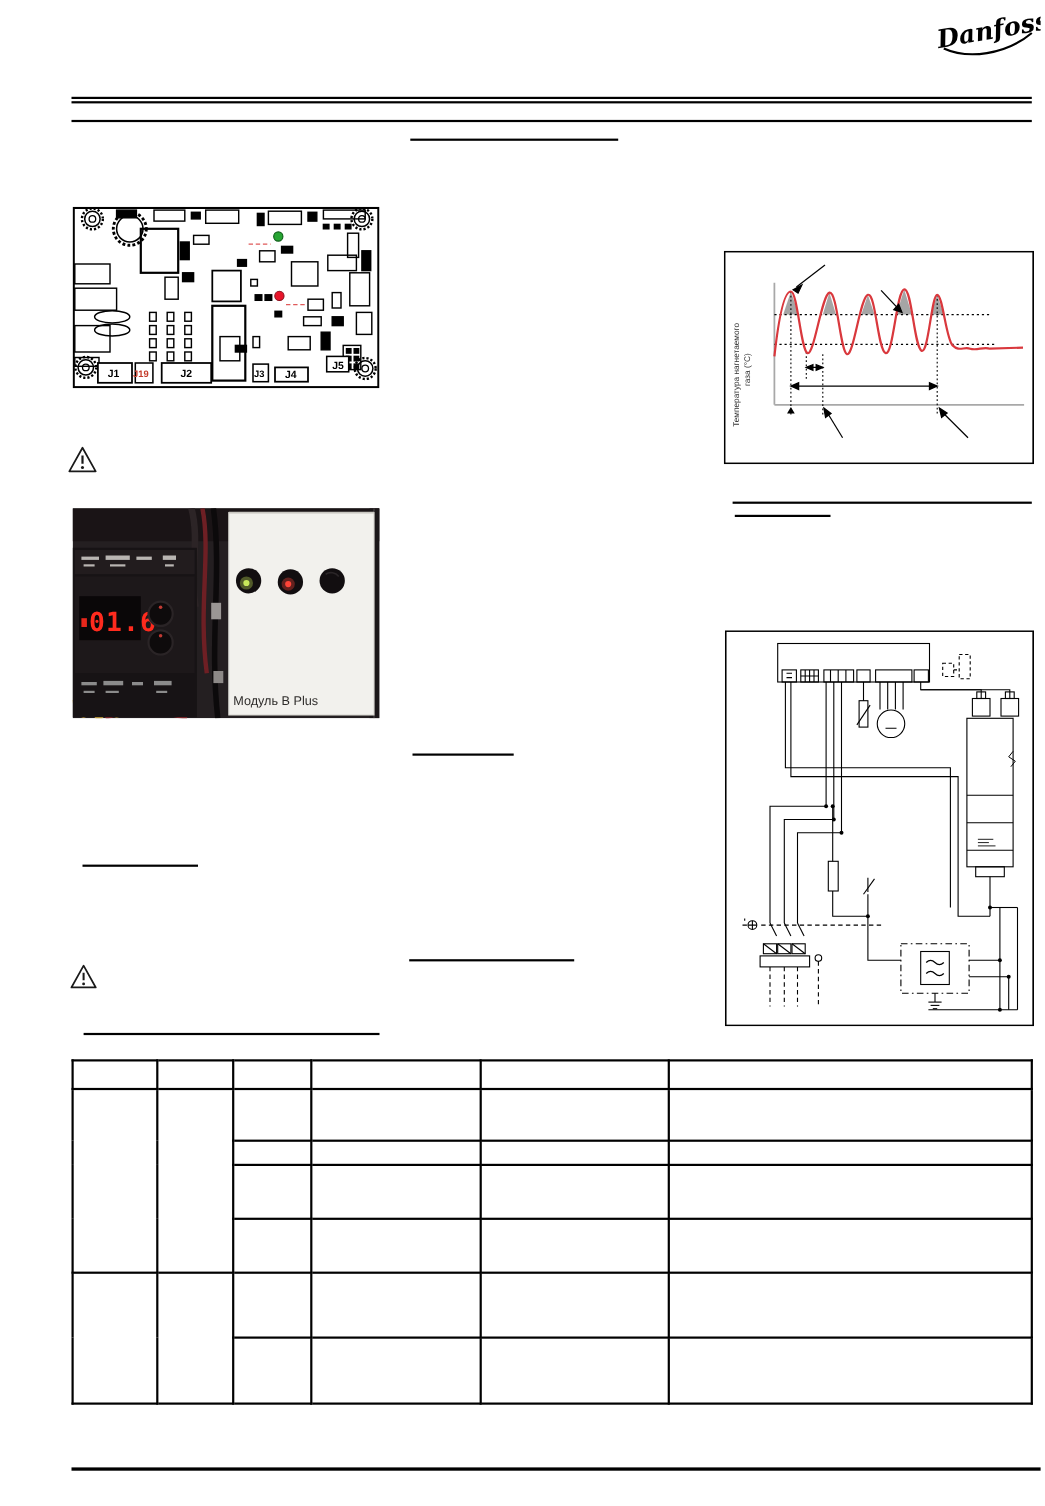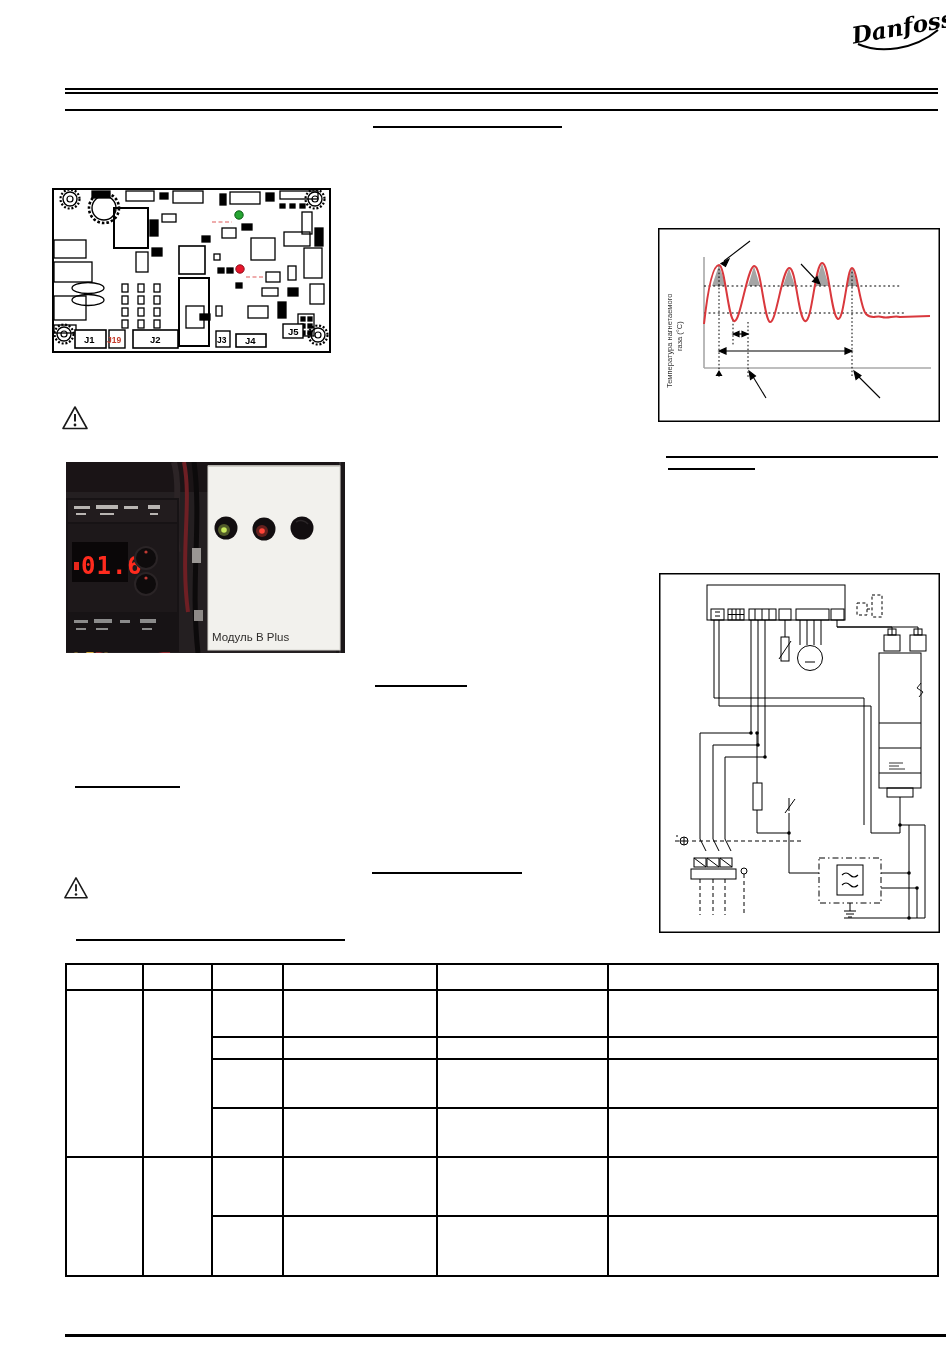--- a/index.html
+++ b/index.html
@@ -23,21 +23,21 @@
       <path d="M10 40 C 32 50 66 46 90 26" stroke="#000" stroke-width="2" fill="none"></path>
     </svg>
   </div>
 
   <div class="rule" style="left:65px;top:88px;width:873px;height:2px;"></div>
   <div class="rule" style="left:65px;top:92px;width:873px;height:2px;"></div>
   <div class="rule" style="left:65px;top:109px;width:873px;height:2px;"></div>
 
   <div class="uline" style="left:373px;top:126px;width:189px;"></div>
 
-  <div class="abs" style="left:52px;top:188px;width:279px;height:136px;">
+  <div class="abs" style="left:66px;top:188px;width:279px;height:136px;">
     <svg width="279" height="165" viewBox="0 0 279 165">
       <rect x="1" y="1" width="277" height="163" fill="#fff" stroke="#000" stroke-width="2"></rect>
 
       <g stroke="#000" fill="none">
         <circle cx="18" cy="11" r="7" stroke-width="1.4"></circle>
           <circle cx="18" cy="11" r="9.5" stroke-width="2.2" stroke-dasharray="2,1.8"></circle>
           <circle cx="18" cy="11" r="3" stroke-width="1.2"></circle>
         <circle cx="52" cy="20" r="12" stroke-width="1.4"></circle>
           <circle cx="52" cy="20" r="15" stroke-width="2.6" stroke-dasharray="2.6,2"></circle>
         <circle cx="263" cy="11" r="7" stroke-width="1.4"></circle>

